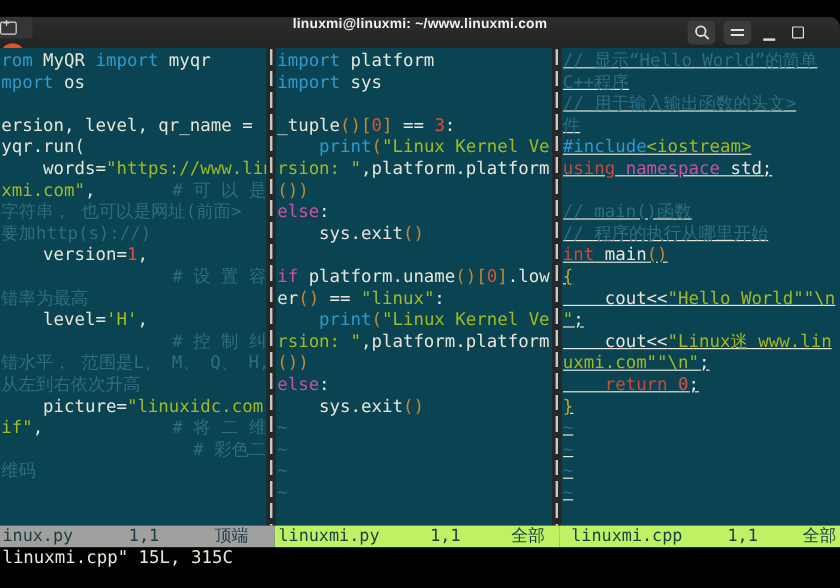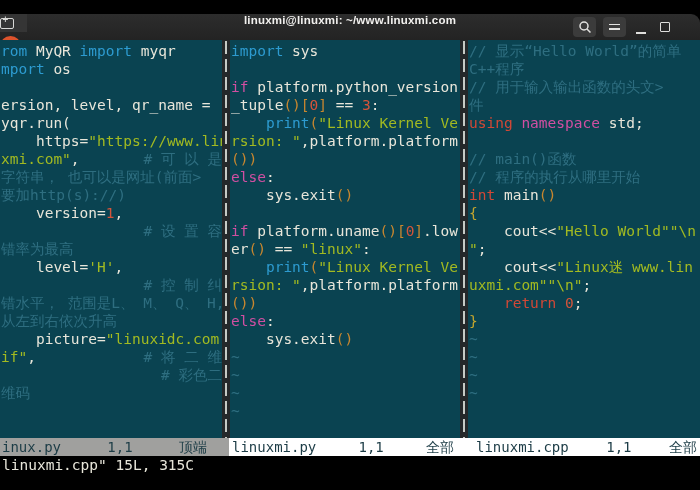--- a/index.html
+++ b/index.html
@@ -25,42 +25,42 @@
   .min-glyph{display:block;width:10px;height:2px;background:#dededc;margin-top:11px;}
   .b-max{left:655px;top:3px;width:20px;height:20px;background:none;}
   .max-glyph{display:block;width:8px;height:8px;border:1.4px solid #dededc;border-radius:1px;}
   .b-close{left:677px;top:3px;width:21px;height:21px;background:#df532c;border-radius:50%;
            display:flex;align-items:center;justify-content:center;}
   .x-glyph{color:#fff;font:bold 12px "DejaVu Sans",sans-serif;line-height:1;margin-top:-1px;}
   
   .terminal{position:absolute;left:0;top:40px;width:700px;height:408px;background:#0a4351;
             font-size:14.5px;line-height:18px;color:#e8e6da;}
   .pane{position:absolute;top:2px;height:396px;overflow:hidden;}
-  .p0{left:1px;width:221px;} .p1{left:231px;width:229px;} .p2{left:469px;width:231px;}
+  .p0{left:1px;width:221px;} .p1{left:231px;width:229px;} .p2{left:469px;width:231px;text-decoration:underline;}
   .sep{position:absolute;top:0;height:398px;width:8px;background:#25282a;}
   .sep::after{content:"";position:absolute;left:3px;top:1px;bottom:0;width:2px;
       background:repeating-linear-gradient(to bottom,#c6cac5 0 13px,rgba(0,0,0,0) 13px 18px);}
   .sp1{left:222px;} .sp2{left:460px;}
   .row{height:18px;display:flex;justify-content:space-between;overflow:hidden;}
   .lseg,.rseg{white-space:pre;}
   .c-d{color:#e8e6da}
   .c-b{color:#2d9bd0}
   .c-p{color:#d14fa2}
   .c-r{color:#d24836}
   .c-o{color:#c8872f}
   .c-n{color:#d5543a}
   .c-g{color:#a2ba21}
   .c-y{color:#c4a52e}
   .c-m{color:#2e6e80}
   .c-t{color:#2e6e80}
   
   .statusbar{position:absolute;left:0;top:398px;width:700px;height:18px;display:flex;
              font-size:14px;color:#1c3c46;}
   .sseg{height:18px;line-height:18px;display:flex;justify-content:space-between;
-        background:#ffffff;white-space:pre;overflow:hidden;box-sizing:border-box;}
+        background:#bef264;white-space:pre;overflow:hidden;box-sizing:border-box;}
   .sseg.active{background:#a0a09e;}
   .s1{width:229px;padding:0 22px 0 2px;}
   .s2{width:237px;padding:0 12px 0 3px;}
   .s3{width:234px;padding:0 3px 0 10px;text-align:center;}
   .message{position:absolute;left:2px;top:416px;height:18px;line-height:18px;
            color:#e8e6da;white-space:pre;}
 </style>
 </head>
 <body>
 
@@ -104,21 +104,21 @@
         <div class="row">
           <span class="lseg"></span>
         </div>
         <div class="row">
           <span class="lseg"><span class="c-d">ersion, level, qr_name =</span></span>
         </div>
         <div class="row">
           <span class="lseg"><span class="c-d">yqr.run(</span></span>
         </div>
         <div class="row">
-          <span class="lseg"><span class="c-d">    https=</span><span class="c-g">"https://www.lin</span></span>
+          <span class="lseg"><span class="c-d">    words=</span><span class="c-g">"https://www.lin</span></span>
         </div>
         <div class="row">
           <span class="lseg"><span class="c-g">xmi.com"</span><span class="c-d">,</span></span>
           <span class="rseg"><span class="c-m"># 可 以 是</span></span>
         </div>
         <div class="row">
           <span class="lseg"><span class="c-m">字符串， 也可以是网址(前面&gt;</span></span>
         </div>
         <div class="row">
           <span class="lseg"><span class="c-m">要加http(s)://)</span></span>
@@ -157,27 +157,27 @@
           <span class="lseg"></span>
           <span class="rseg"><span class="c-m"># 彩色二</span></span>
         </div>
         <div class="row">
           <span class="lseg"><span class="c-m">维码</span></span>
         </div>
       </div>
     <div class="sep sp1"></div>
     <div class="pane p1">
         <div class="row">
+          <span class="lseg"><span class="c-b">import</span><span class="c-d"> platform</span></span>
+        </div>
+        <div class="row">
           <span class="lseg"><span class="c-b">import</span><span class="c-d"> sys</span></span>
         </div>
         <div class="row">
           <span class="lseg"></span>
-        </div>
-        <div class="row">
-          <span class="lseg"><span class="c-p">if</span><span class="c-d"> platform.python_version</span></span>
         </div>
         <div class="row">
           <span class="lseg"><span class="c-d">_tuple</span><span class="c-o">()[</span><span class="c-n">0</span><span class="c-o">]</span><span class="c-d"> == </span><span class="c-n">3</span><span class="c-d">:</span></span>
         </div>
         <div class="row">
           <span class="lseg"><span class="c-d">    </span><span class="c-b">print</span><span class="c-o">(</span><span class="c-g">"Linux Kernel Ve</span></span>
         </div>
         <div class="row">
           <span class="lseg"><span class="c-g">rsion: "</span><span class="c-d">,platform.platform</span></span>
         </div>
@@ -233,20 +233,23 @@
           <span class="lseg"><span class="c-m">// 显示“Hello World”的简单</span></span>
         </div>
         <div class="row">
           <span class="lseg"><span class="c-m">C++程序</span></span>
         </div>
         <div class="row">
           <span class="lseg"><span class="c-m">// 用于输入输出函数的头文&gt;</span></span>
         </div>
         <div class="row">
           <span class="lseg"><span class="c-m">件</span></span>
+        </div>
+        <div class="row">
+          <span class="lseg"><span class="c-b">#include</span><span class="c-g">&lt;iostream&gt;</span></span>
         </div>
         <div class="row">
           <span class="lseg"><span class="c-r">using</span><span class="c-d"> </span><span class="c-p">namespace</span><span class="c-d"> std;</span></span>
         </div>
         <div class="row">
           <span class="lseg"></span>
         </div>
         <div class="row">
           <span class="lseg"><span class="c-m">// main()函数</span></span>
         </div>

